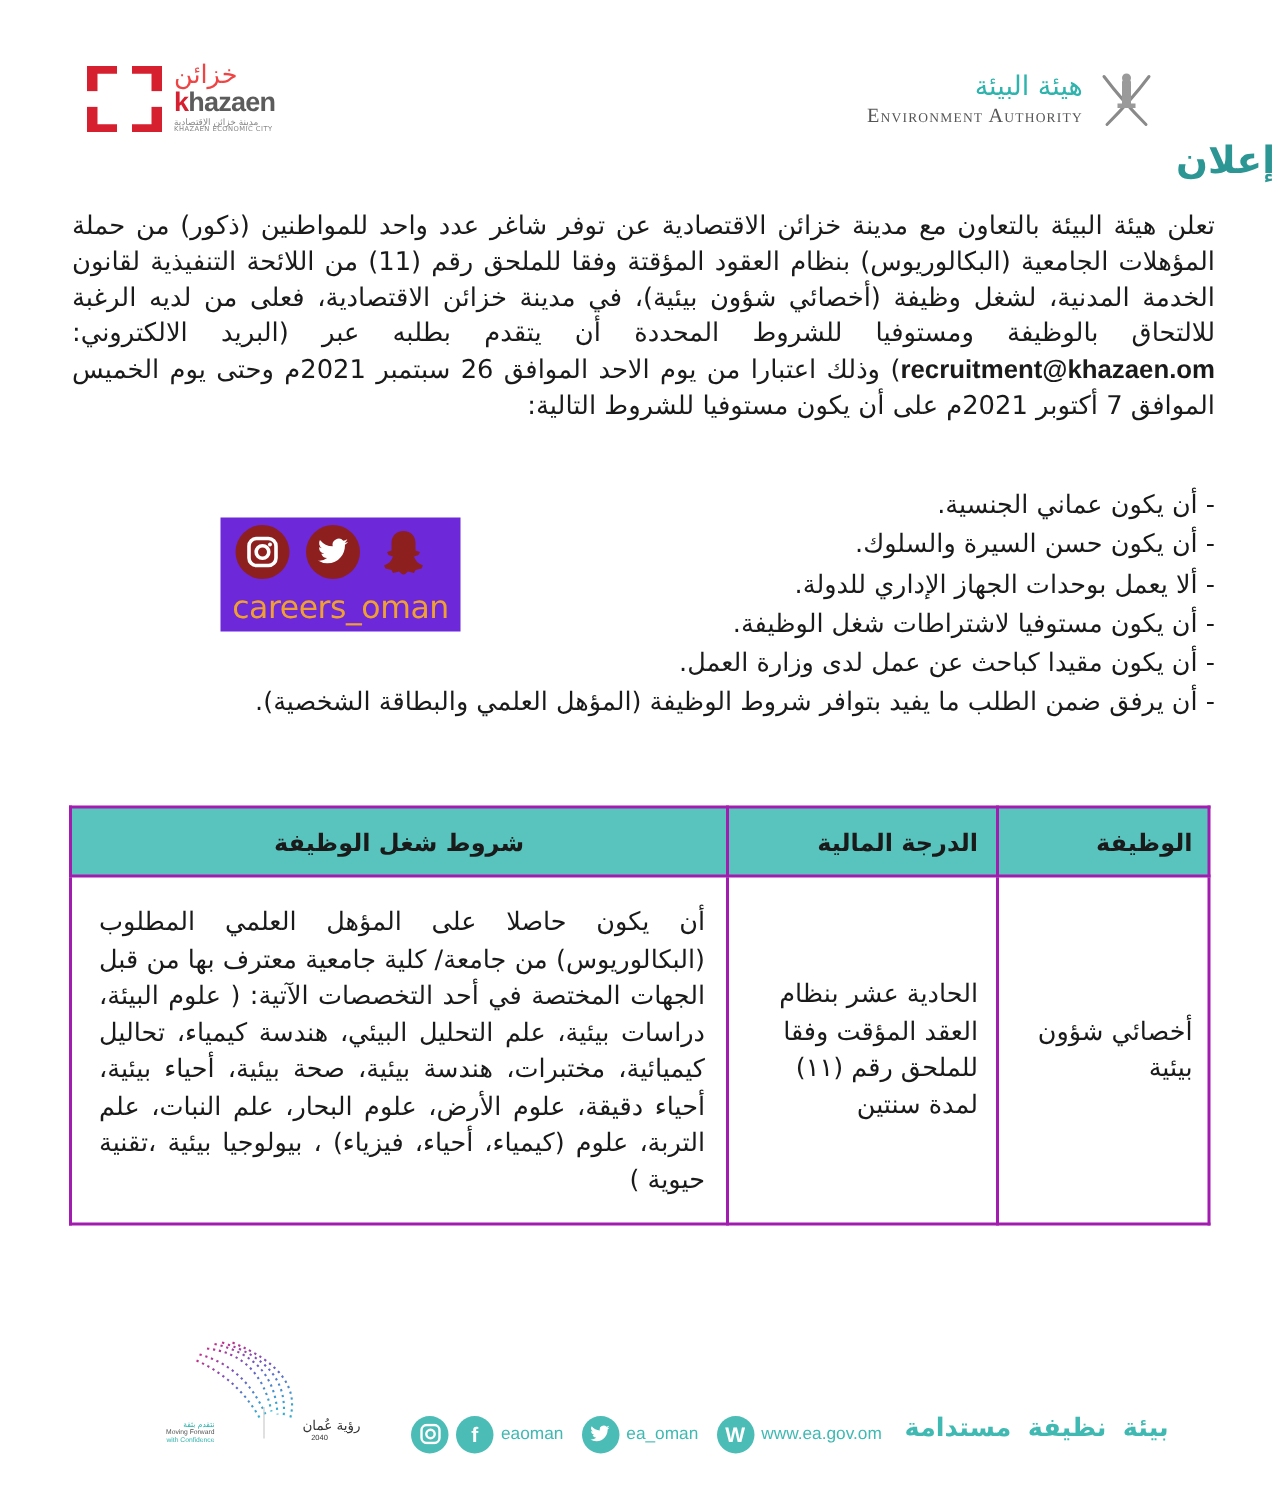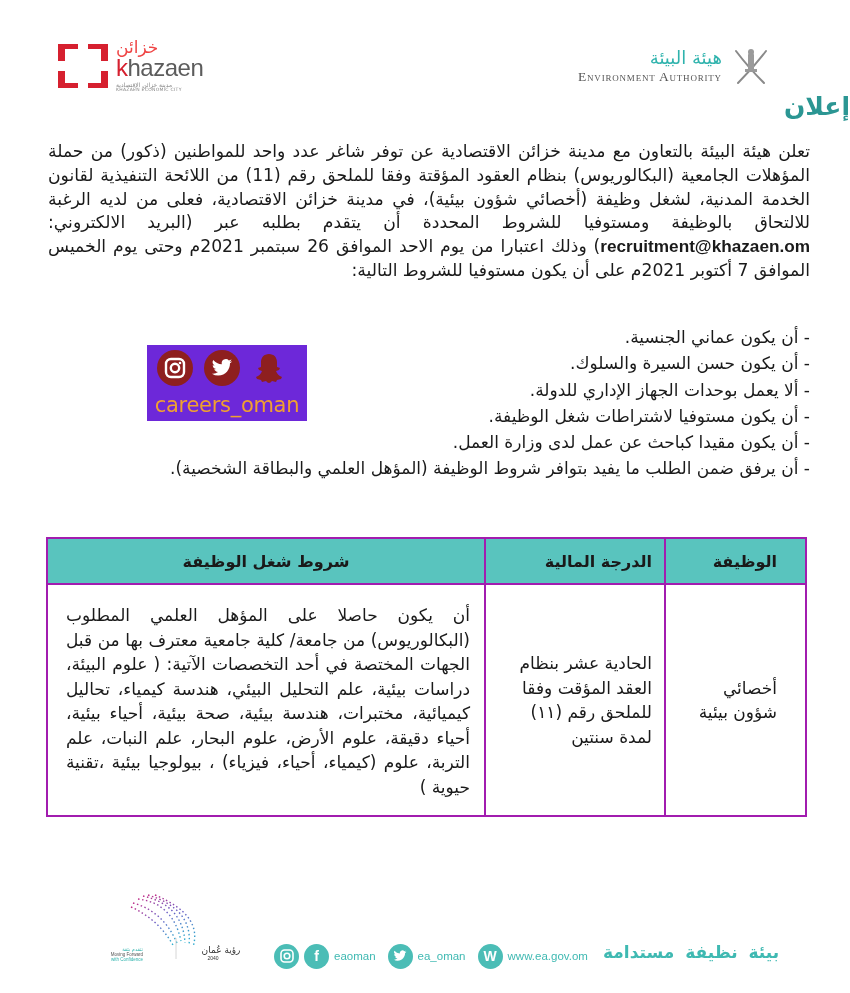--- a/index.html
+++ b/index.html
@@ -9,21 +9,21 @@
   
   .logo-khazaen { position: absolute; left: 58px; top: 40px; width: 150px; height: 52px; display: flex; align-items: center; }
   .kh-mark { position: relative; width: 50px; height: 50px; }
   .kh-mark span { position: absolute; width: 15px; height: 15px; background: #d6202f; }
   .kh-mark .c1 { left: 0; top: 3px; width: 20px; height: 17px; clip-path: polygon(0 0,100% 0,100% 30%,35% 30%,35% 100%,0 100%); }
   .kh-mark .c2 { right: 0; top: 3px; width: 20px; height: 17px; clip-path: polygon(0 0,100% 0,100% 100%,65% 100%,65% 30%,0 30%); }
   .kh-mark .c3 { left: 0; bottom: 3px; width: 20px; height: 17px; clip-path: polygon(0 0,35% 0,35% 70%,100% 70%,100% 100%,0 100%); }
   .kh-mark .c4 { right: 0; bottom: 3px; width: 20px; height: 17px; clip-path: polygon(65% 0,100% 0,100% 100%,0 100%,0 70%,65% 70%); }
   .kh-text { margin-left: 8px; display: flex; flex-direction: column; align-items: flex-start; line-height: 1; }
   .kh-ar { font-family: "DejaVu Sans", sans-serif; font-size: 17px; color: #ef4444; direction: rtl; }
-  .kh-en { font-family: "Liberation Sans", sans-serif; font-size: 24px; color: #5c5c5c; font-weight: normal; letter-spacing: -0.5px; }
+  .kh-en { font-family: "Liberation Sans", sans-serif; font-size: 18px; color: #5c5c5c; font-weight: bold; letter-spacing: -0.5px; }
   .kh-en .k { color: #d6202f; }
   .kh-sub-ar { font-size: 6px; color: #888; direction: rtl; margin-top: 2px; }
   .kh-sub-en { font-size: 4.5px; color: #888; letter-spacing: 0.3px; }
 
   .logo-ea { position: absolute; right: 620px; }
   .logo-ea { position: absolute; left: 578px; top: 46px; width: 200px; height: 40px; display: flex; align-items: center; }
   .ea-text { display: flex; flex-direction: column; align-items: flex-end; line-height: 1; }
   .ea-ar { font-size: 18px; color: #2fb3ad; direction: rtl; letter-spacing: 2px; }
   .ea-en { font-family: "Liberation Serif", serif; font-size: 13.5px; color: #555; letter-spacing: 0.8px; margin-top: 3px; font-variant: small-caps; }
   .ea-emblem { margin-left: 8px; width: 42px; height: 42px; }
@@ -44,21 +44,21 @@
   .social-icons { position: absolute; left: 10px; top: 5px; display: flex; gap: 11px; }
   .social-icons .ic { width: 36px; height: 36px; border-radius: 50%; background: #8e1f1f; display: flex; align-items: center; justify-content: center; }
   .social-icons .ghost { background: transparent; }
   .social-handle { position: absolute; left: 0; width: 160px; top: 48px; text-align: center; font-family: "DejaVu Sans", sans-serif; font-size: 21px; color: #f0a030; letter-spacing: -0.3px; }
 
   
   .jobs { position: absolute; left: 46px; top: 537px; width: 761px; border-collapse: collapse; direction: rtl; }
   .jobs th, .jobs td { border: 2px solid #a21caf; }
   .jobs th { background: #59c4be; height: 46px; font-size: 16px; font-weight: bold; text-align: center; }
   .jobs td { vertical-align: middle; font-size: 17px; line-height: 24.5px; }
-  .jobs .c-title { width: 141px; padding: 0 28px; text-align: right; }
+  .jobs .c-title { width: 141px; padding: 0 10px; text-align: right; }
   .jobs .c-grade { width: 180px; padding: 0 12px; text-align: right; }
   .jobs .c-req { padding: 18px 14px 16px 18px; text-align: justify; text-align-last: right; }
   .jobs .th-req { width: auto; }
 
   
   .vision { position: absolute; left: 103px; top: 893px; width: 150px; height: 70px; }
   .footer-social { position: absolute; left: 274px; top: 943px; height: 26px; display: flex; align-items: center; gap: 5px; font-family: "Liberation Sans", sans-serif; font-size: 11.5px; color: #3fb9b2; }
   .fs-ic { width: 25px; height: 25px; border-radius: 50%; background: #4bbdb6; color: #fff; display: flex; align-items: center; justify-content: center; font-weight: bold; font-size: 14px; }
   .fs-label { margin-right: 7px; }
   .slogan { position: absolute; left: 603px; top: 942px; font-size: 17px; color: #3fb9b2; direction: rtl; font-weight: bold; word-spacing: 5px; }

